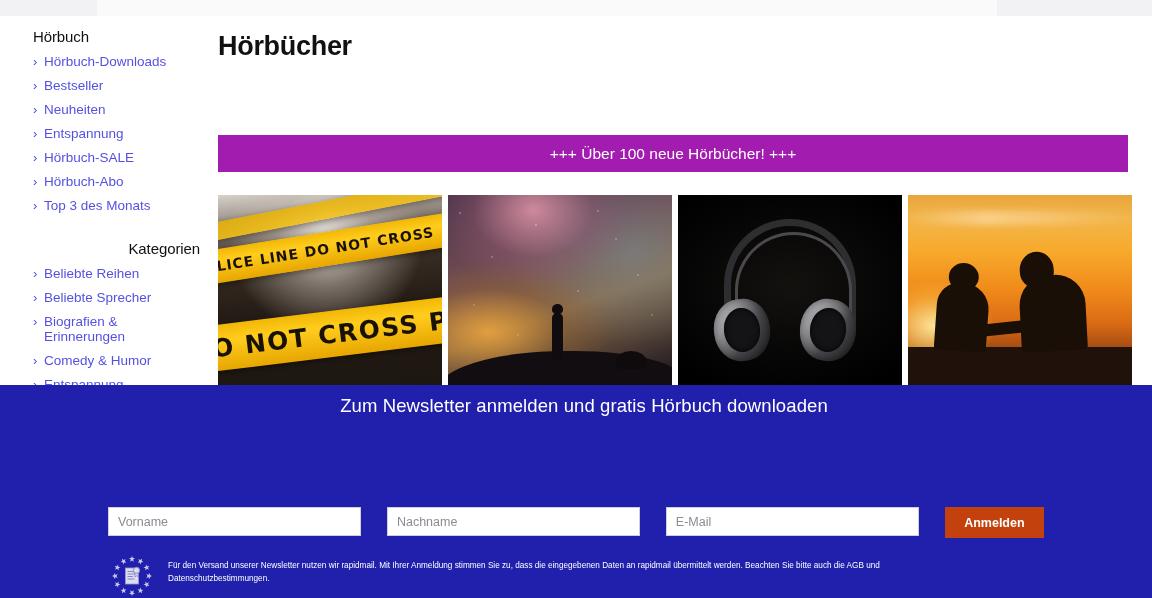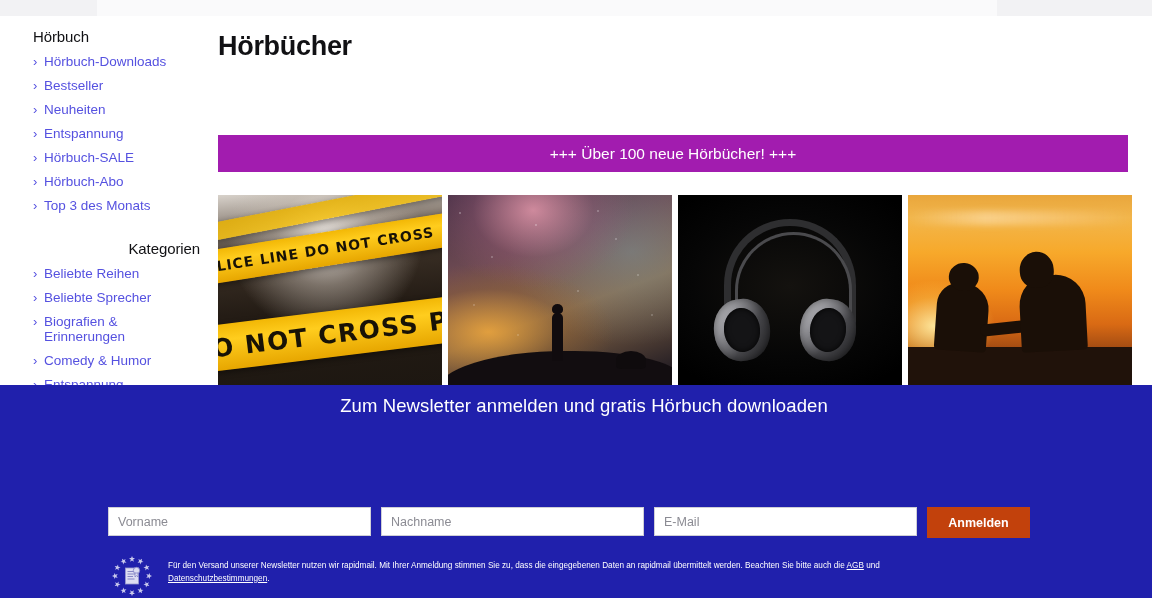--- a/index.html
+++ b/index.html
@@ -399,21 +399,21 @@
     padding-top: 10px;
     letter-spacing: .1px;
     padding-left: 16px;
   }
   .nl-form {
     position: absolute;
     left: 108px;
     top: 122px;
     width: 936px;
     display: flex;
-    gap: 10px;
+    gap: 26px;
     align-items: flex-start;
   }
   .nl-input {
     height: 29px;
     border: 1px solid #cfcfd6;
     background: #ffffff;
     color: #303038;
     font-family: "Liberation Sans", sans-serif;
     font-size: 12.5px;
     padding: 0 9px;
@@ -453,21 +453,20 @@
   }
   .nl-legal-text {
     font-size: 8.2px;
     line-height: 1.55;
     color: #ffffff;
     padding-top: 7px;
     max-width: 800px;
   }
   .nl-legal-text a {
     color: #ffffff;
-    text-decoration: underline;
     cursor: pointer;
   }
 </style>
 </head>
 <body>
 
 <div class="top-strip">
   <div class="top-strip-inner"></div>
 </div>
 

